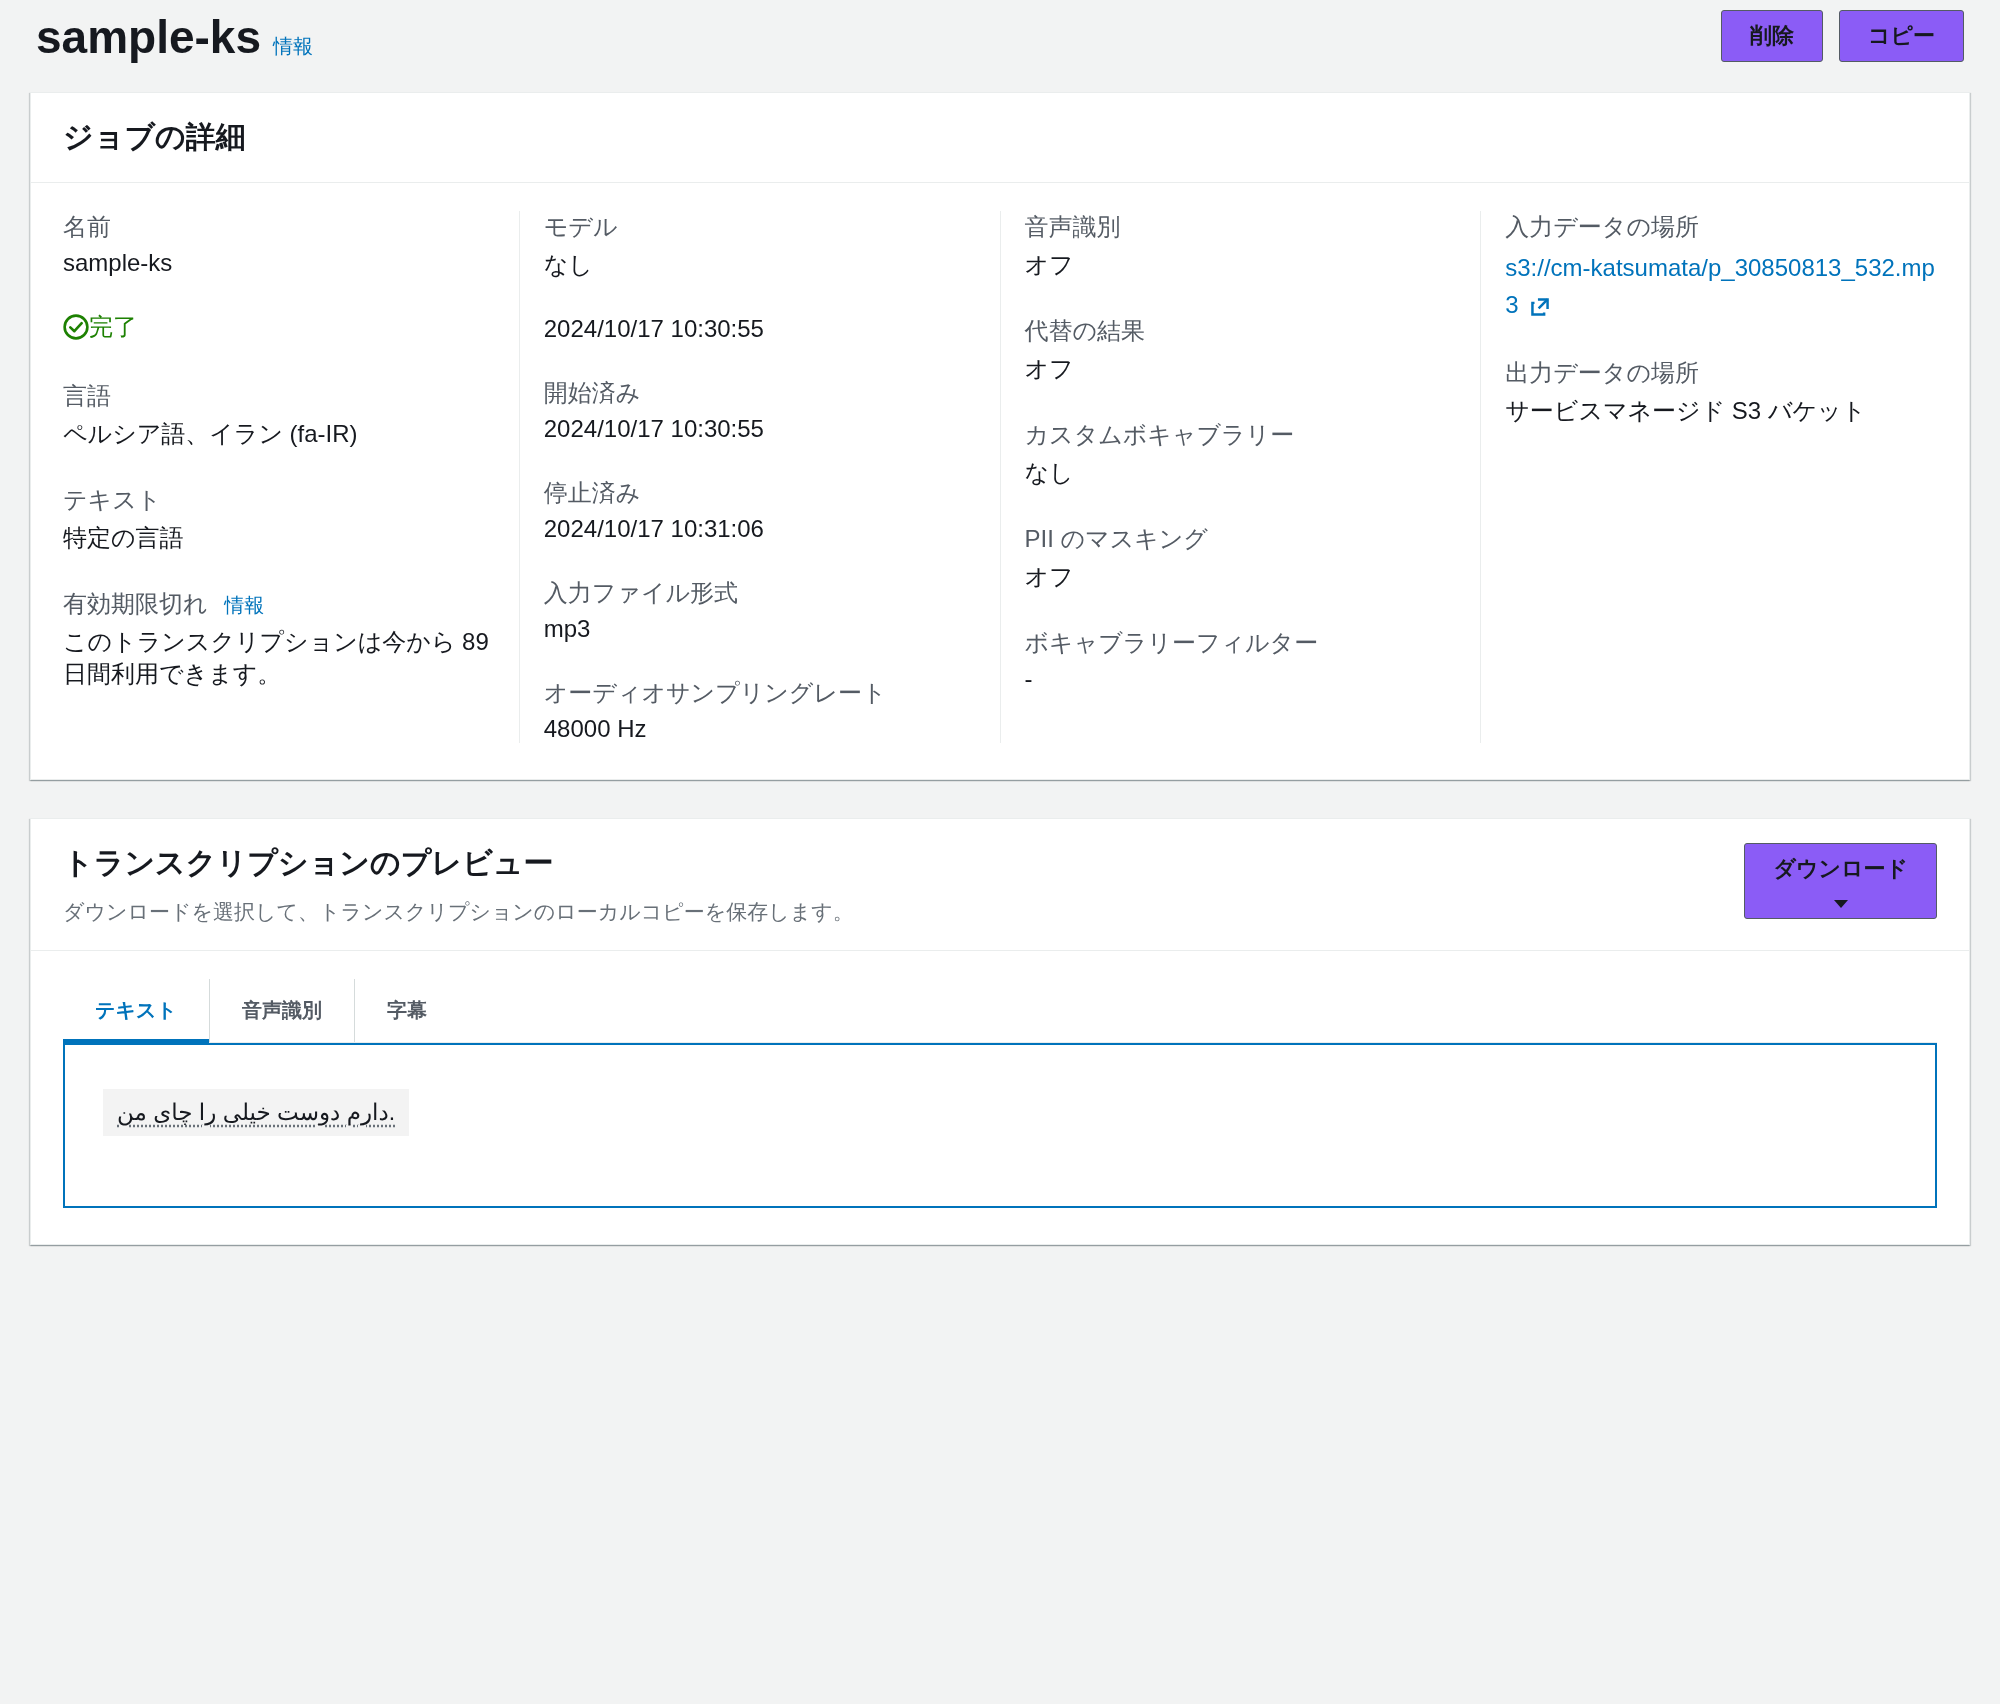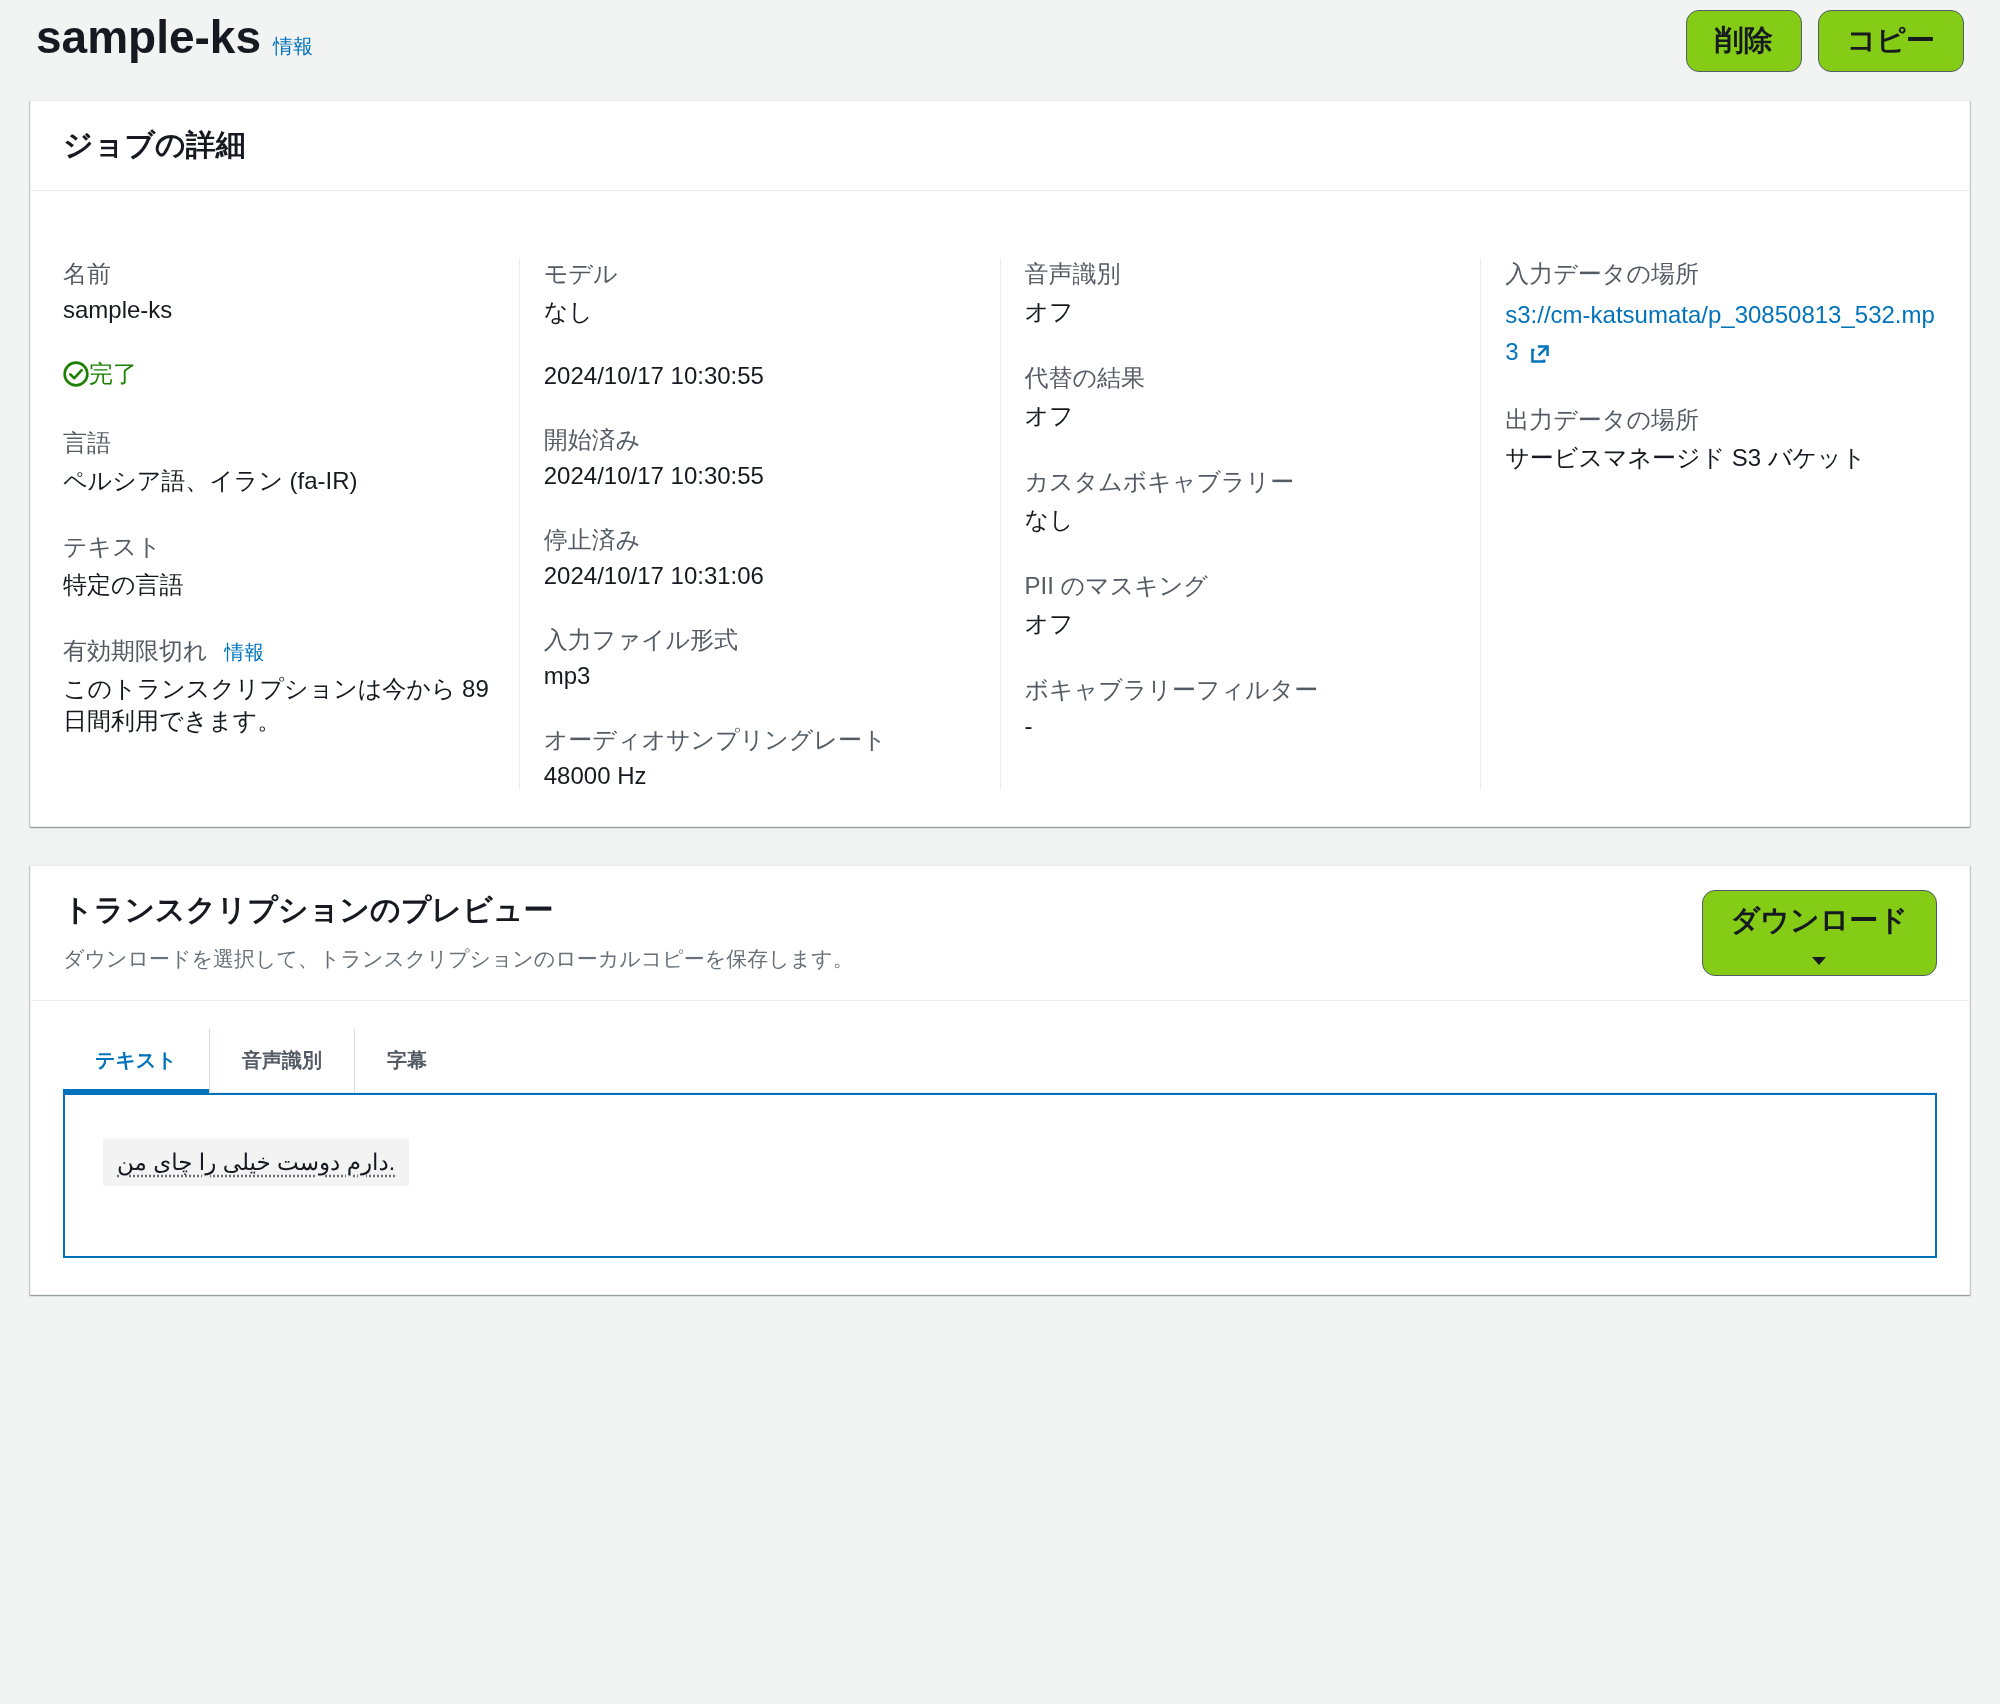--- a/index.html
+++ b/index.html
@@ -35,25 +35,25 @@
       color: #0073bb;
       font-size: 20px;
       text-decoration: none;
       font-weight: 400;
     }
     .header-actions {
       display: flex;
       gap: 16px;
     }
     .btn {
-      background: #84cc16;
+      background: #8b5cf6;
       border: 1.5px solid #545b64;
-      border-radius: 13px;
+      border-radius: 3px;
       padding: 10px 28px;
-      font-size: 29px;
+      font-size: 22px;
       font-weight: 700;
       color: #16191f;
       cursor: pointer;
       font-family: inherit;
     }
     .panel {
       background: #ffffff;
       border: 1px solid #eaeded;
       box-shadow: 0 1px 1px 0 rgba(0,28,36,.15), 1px 1px 1px 0 rgba(0,28,36,.15), -1px 1px 1px 0 rgba(0,28,36,.15);
       margin-bottom: 38px;
@@ -81,21 +81,20 @@
     }
     .details-grid {
       display: flex;
       gap: 0;
     }
     .details-col {
       flex: 1;
       padding-right: 24px;
       border-right: 1px solid #eaeded;
       padding-left: 24px;
-      margin-top: 39px;
     }
     .details-col:first-child {
       padding-left: 0;
     }
     .details-col:last-child {
       border-right: none;
       padding-right: 0;
     }
     .field {
       margin-bottom: 34px;

